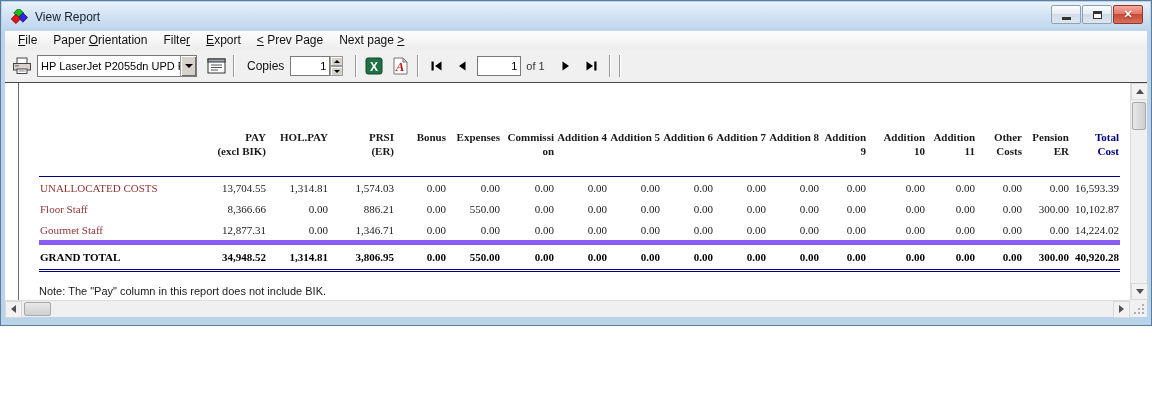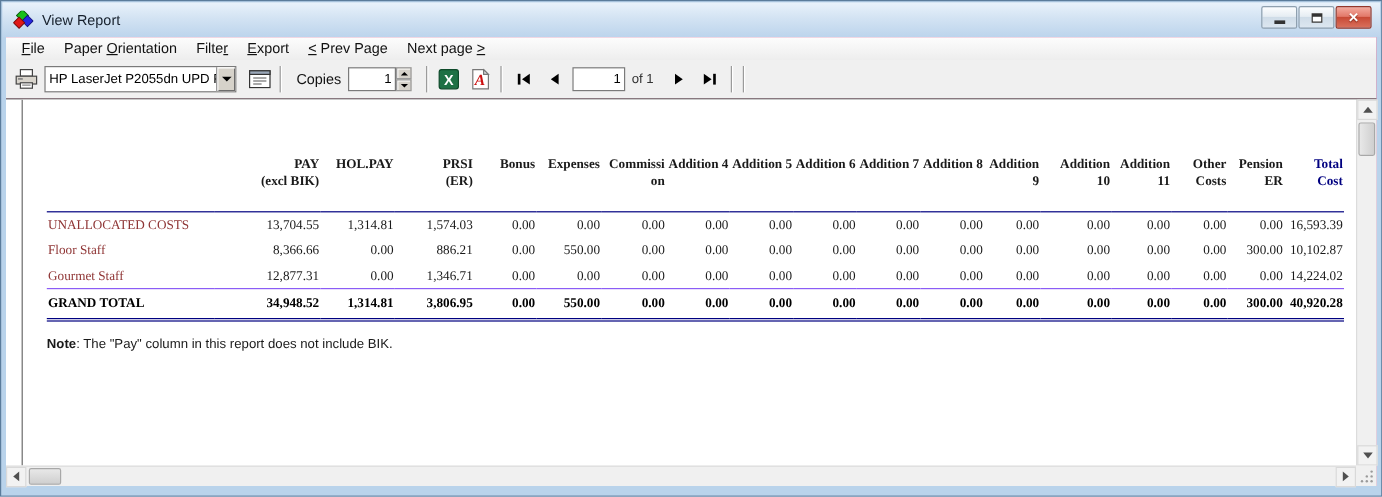--- a/index.html
+++ b/index.html
@@ -1,20 +1,20 @@
 <!DOCTYPE html>
 <html><head>
 <meta charset="utf-8">
 <style>
   * { margin:0; padding:0; box-sizing:border-box; }
   html,body { background:#fff; }
   body { font-family:"Liberation Sans", sans-serif; }
 
   .window {
-    position:relative; width:1152px; height:414px;
+    position:relative; width:1152px; height:326px;
     background:#b9d3eb; border:1px solid #5b7c9b; overflow:hidden;
   }
   
   .titlebar {
     position:absolute; top:1px; left:1px; right:1px; height:29px;
     background:linear-gradient(#e9f2fb 0%, #d3e3f3 45%, #bcd4ec 100%);
     display:flex; align-items:center; padding-left:9px;
   }
   .app-icon { width:17px; height:16px; margin-right:7px; }
   .title-text { font-size:12px; color:#16202c; }
@@ -101,26 +101,26 @@
 
   table.rpt { border-collapse:collapse; table-layout:fixed; margin-top:30px; width:1081px;font-family:Liberation Serif, serif; }
   table.rpt th {
     font-size:11px; font-weight:bold; color:#1a1a1a; text-align:right;
     vertical-align:top; white-space:pre-line; line-height:14px;
     padding:0 1px 18px 0; border-bottom:1px solid #000080;
   }
   table.rpt th.total-col { color:#000080; }
   table.rpt td { font-size:11px; color:#1a1a1a; text-align:right; padding:5px 1px 4px 0; }
   table.rpt td.lbl { text-align:left; color:#8f3535; padding-left:1px; }
-  table.rpt tfoot td { font-weight:bold; color:#000; border-top:1px solid #8b5cf6; border-bottom:1px solid #000080; padding:6px 1px 6px 0; }
+  table.rpt tfoot td { font-weight:bold; color:#000; border-top:5px solid #8b5cf6; border-bottom:1px solid #000080; padding:6px 1px 6px 0; }
   table.rpt tfoot td.lbl { color:#000; }
   .rule2 { width:1081px; height:2px; border-bottom:1px solid #000080; }
 
   .rpt-note { margin-top:13px; font-size:11px; color:#1a1a1a; }
-  .rpt-note b { font-weight:bold; }
+  .rpt-note b { font-weight:normal; }
 
   
   .vscroll { position:absolute; top:0; right:0; bottom:17px; width:17px; background:#f0f0f0; border-left:1px solid #dcdcdc; }
   .hscroll { position:absolute; left:0; right:17px; bottom:0; height:17px; background:#f0f0f0; border-top:1px solid #dcdcdc; display:flex; align-items:center; }
   .corner { position:absolute; right:0; bottom:0; width:17px; height:17px; background:#f0f0f0; }
   .sb-btn { width:17px; height:17px; background:#f2f2f2; border:1px solid #d9d9d9; display:flex; align-items:center; justify-content:center; cursor:pointer; flex:none; }
   .vscroll .sb-btn { position:absolute; left:0; }
   .vthumb { position:absolute; left:1px; top:19px; width:14px; height:28px; background:linear-gradient(90deg,#e8e8e8,#cfcfcf); border:1px solid #a8a8a8; border-radius:2px; cursor:pointer; }
   .hthumb { position:absolute; left:19px; top:1px; width:27px; height:14px; background:linear-gradient(#e8e8e8,#cfcfcf); border:1px solid #a8a8a8; border-radius:2px; cursor:pointer; }
   .tri-up { width:0; height:0; border-left:4px solid transparent; border-right:4px solid transparent; border-bottom:5px solid #505050; }

